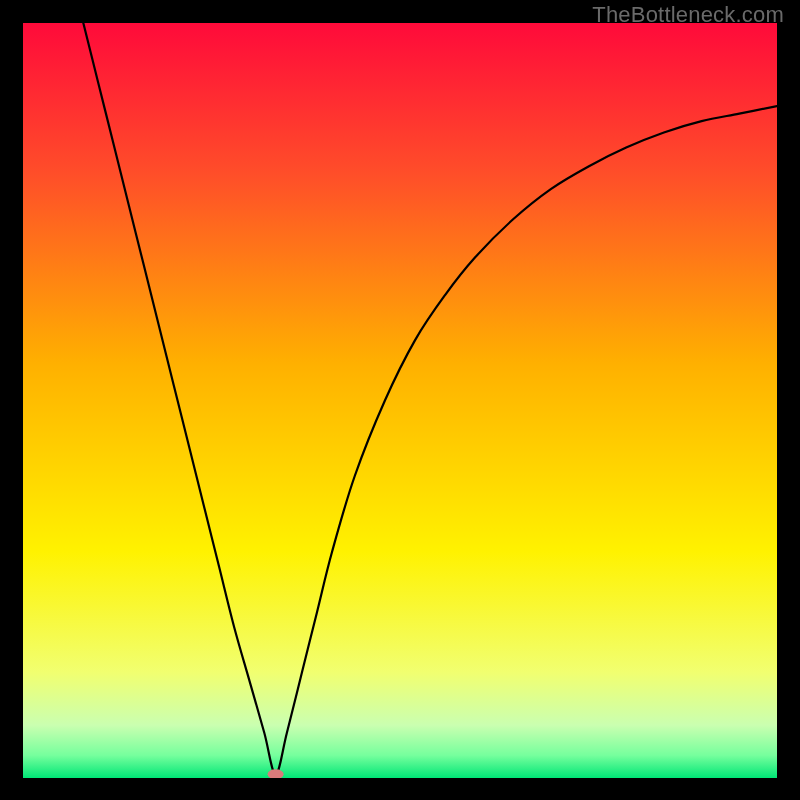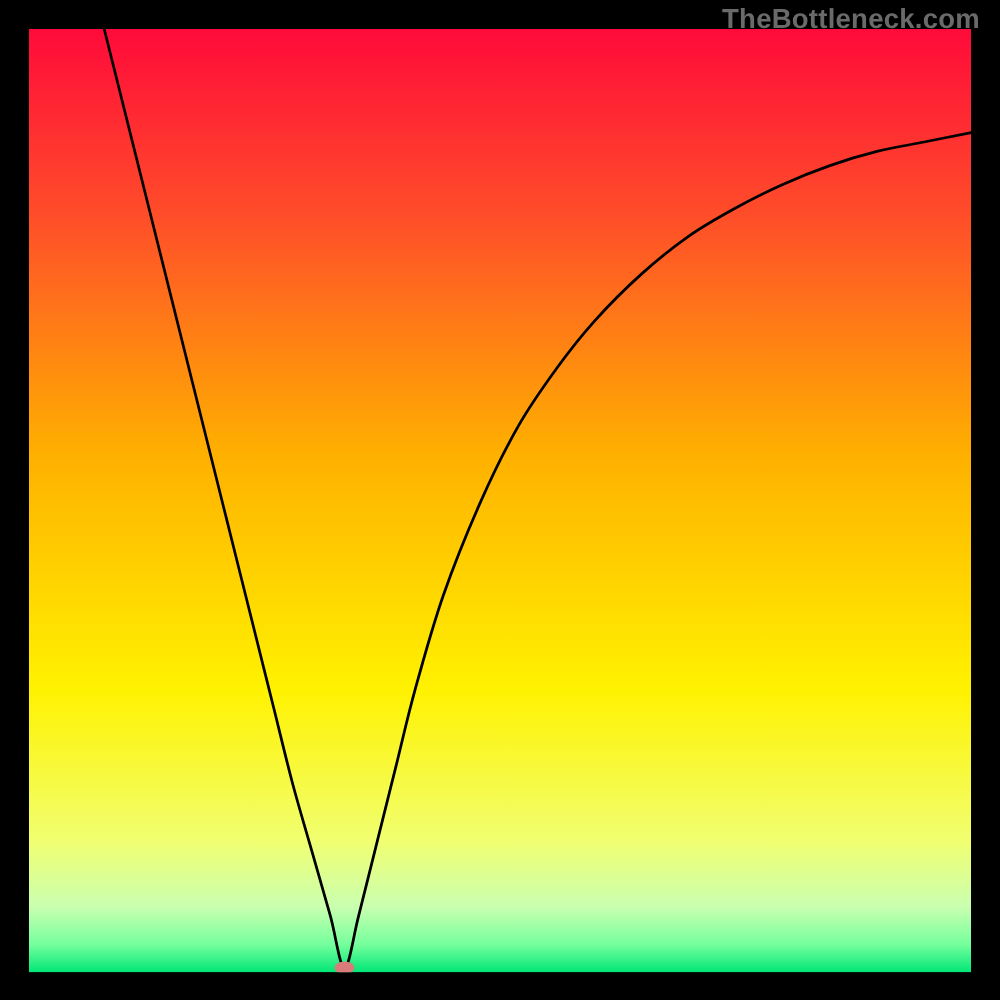--- a/index.html
+++ b/index.html
@@ -18,21 +18,21 @@
     width: 800px;
     height: 800px;
     background: #000;
   }
   .watermark {
     position: absolute;
     top: 2px;
     right: 16px;
     color: #6a6a6a;
     font-size: 22px;
-    font-weight: 700;
+    font-weight: 400;
     letter-spacing: 0.2px;
     user-select: none;
   }
   .plot-area {
     position: absolute;
     left: 23px;
     top: 23px;
     width: 754px;
     height: 755px;
     overflow: hidden;

